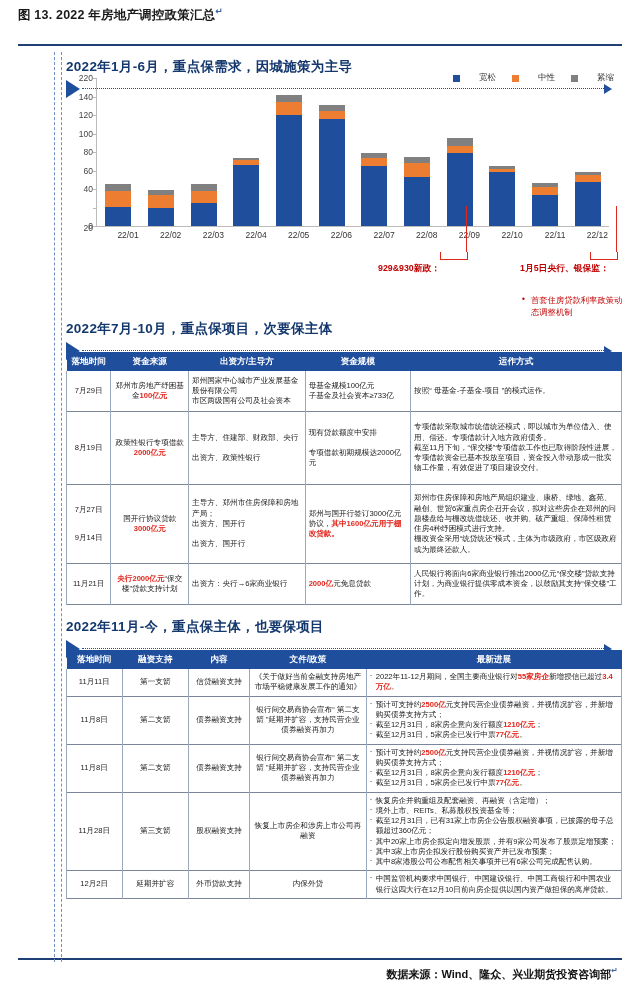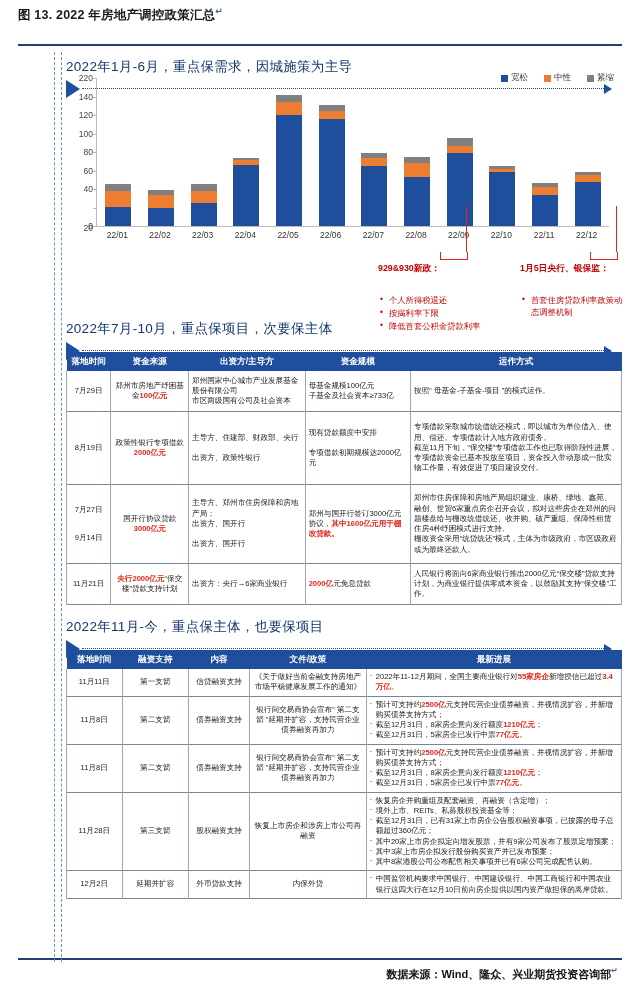--- a/index.html
+++ b/index.html
@@ -21,21 +21,21 @@
   .frame-inner{
     position:absolute;left:55px;top:52px;width:6px;height:910px;
     border-right:1px dashed #6f8fc4;
   }
   .hr-top{position:absolute;left:18px;top:44px;width:604px;height:2px;background:#1f3f77;}
   .hr-bot{position:absolute;left:18px;top:958px;width:604px;height:2px;background:#1f3f77;}
 
   
   .sec{position:absolute;left:66px;}
   .sec-title{
-    font-size:13.5px;font-weight:400;color:#14386e;white-space:nowrap;
+    font-size:13.5px;font-weight:700;color:#14386e;white-space:nowrap;
     letter-spacing:.3px;
   }
   .arrow-row{position:relative;height:14px;margin-top:4px;}
   .arrow-head{
     position:absolute;left:0;top:0;width:0;height:0;
     border-top:9px solid transparent;border-bottom:9px solid transparent;
     border-left:14px solid #1f4e9c;
   }
   .arrow-line{
     position:absolute;left:16px;top:8px;height:0;
@@ -43,31 +43,31 @@
   }
   .arrow-tip{
     position:absolute;top:3.5px;width:0;height:0;
     border-top:5px solid transparent;border-bottom:5px solid transparent;
     border-left:8px solid #1f4e9c;
   }
 
   
   .chart-wrap{position:absolute;left:62px;top:72px;width:560px;height:180px;}
   .legend{position:absolute;right:8px;top:0;display:flex;gap:16px;font-size:8.5px;color:#333;}
-  .legend .li{display:flex;align-items:center;gap:3px;}
+  .legend .li{display:flex;align-items:center;gap:19px;}
   .sw{width:7px;height:7px;display:inline-block;}
   .plot{position:absolute;left:34px;top:6px;width:512px;height:148px;border-left:1px solid #bbb;border-bottom:1px solid #bbb;}
   .ylab{position:absolute;right:100%;margin-right:4px;font-size:8.5px;color:#444;transform:translateY(-50%);white-space:nowrap;}
   .tick{position:absolute;left:-4px;width:4px;height:1px;background:#bbb;}
   .bars{position:absolute;left:0;bottom:0;width:100%;height:100%;display:flex;align-items:flex-end;}
   .bcol{flex:1;display:flex;flex-direction:column;justify-content:flex-end;align-items:center;height:100%;}
   .bar{width:26px;display:flex;flex-direction:column;justify-content:flex-end;}
   .seg{width:100%;}
   .xlabs{position:absolute;left:34px;top:158px;width:512px;display:flex;}
-  .xlab{flex:1;text-align:center;font-size:8.5px;color:#333;}
+  .xlab{flex:1;text-align:right;font-size:8.5px;color:#333;}
 
   
   .rbrack{position:absolute;border:1.2px solid #e2261c;border-top:none;width:26px;height:7px;}
   .rvline{position:absolute;width:0;border-left:1.2px solid #e2261c;}
   .note{position:absolute;font-size:8.3px;color:#c00000;line-height:1.45;}
   .note b{display:block;font-size:8.8px;font-weight:700;margin-bottom:19px;}
   .note ul{margin:0;padding-left:11px;list-style:none;}
   .note li{position:relative;margin-bottom:1px;}
   .note li:before{content:"•";position:absolute;left:-9px;top:-1px;}
 
@@ -254,25 +254,20 @@
     </div>
 </div>
 
 <div class="rvline" style="left:466px;top:206px;height:46px;"></div>
 <div class="rbrack" style="left:440px;top:252px;"></div>
 <div class="rvline" style="left:616px;top:206px;height:46px;"></div>
 <div class="rbrack" style="left:590px;top:252px;"></div>
 
 <div class="note" style="left:378px;top:262px;width:132px;">
   <b>929&amp;930新政：</b>
-  <ul id="note1">
-      <li>个人所得税退还</li>
-      <li>按揭利率下限</li>
-      <li>降低首套公积金贷款利率</li>
-    </ul>
 </div>
 <div class="note" style="left:520px;top:262px;width:110px;">
   <b>1月5日央行、银保监：</b>
   <ul id="note2">
       <li>首套住房贷款利率政策动态调整机制</li>
     </ul>
 </div>
 
 <div class="sec" style="top:320px;width:556px;">
   <div class="sec-title">2022年7月-10月，重点保项目，次要保主体</div>

